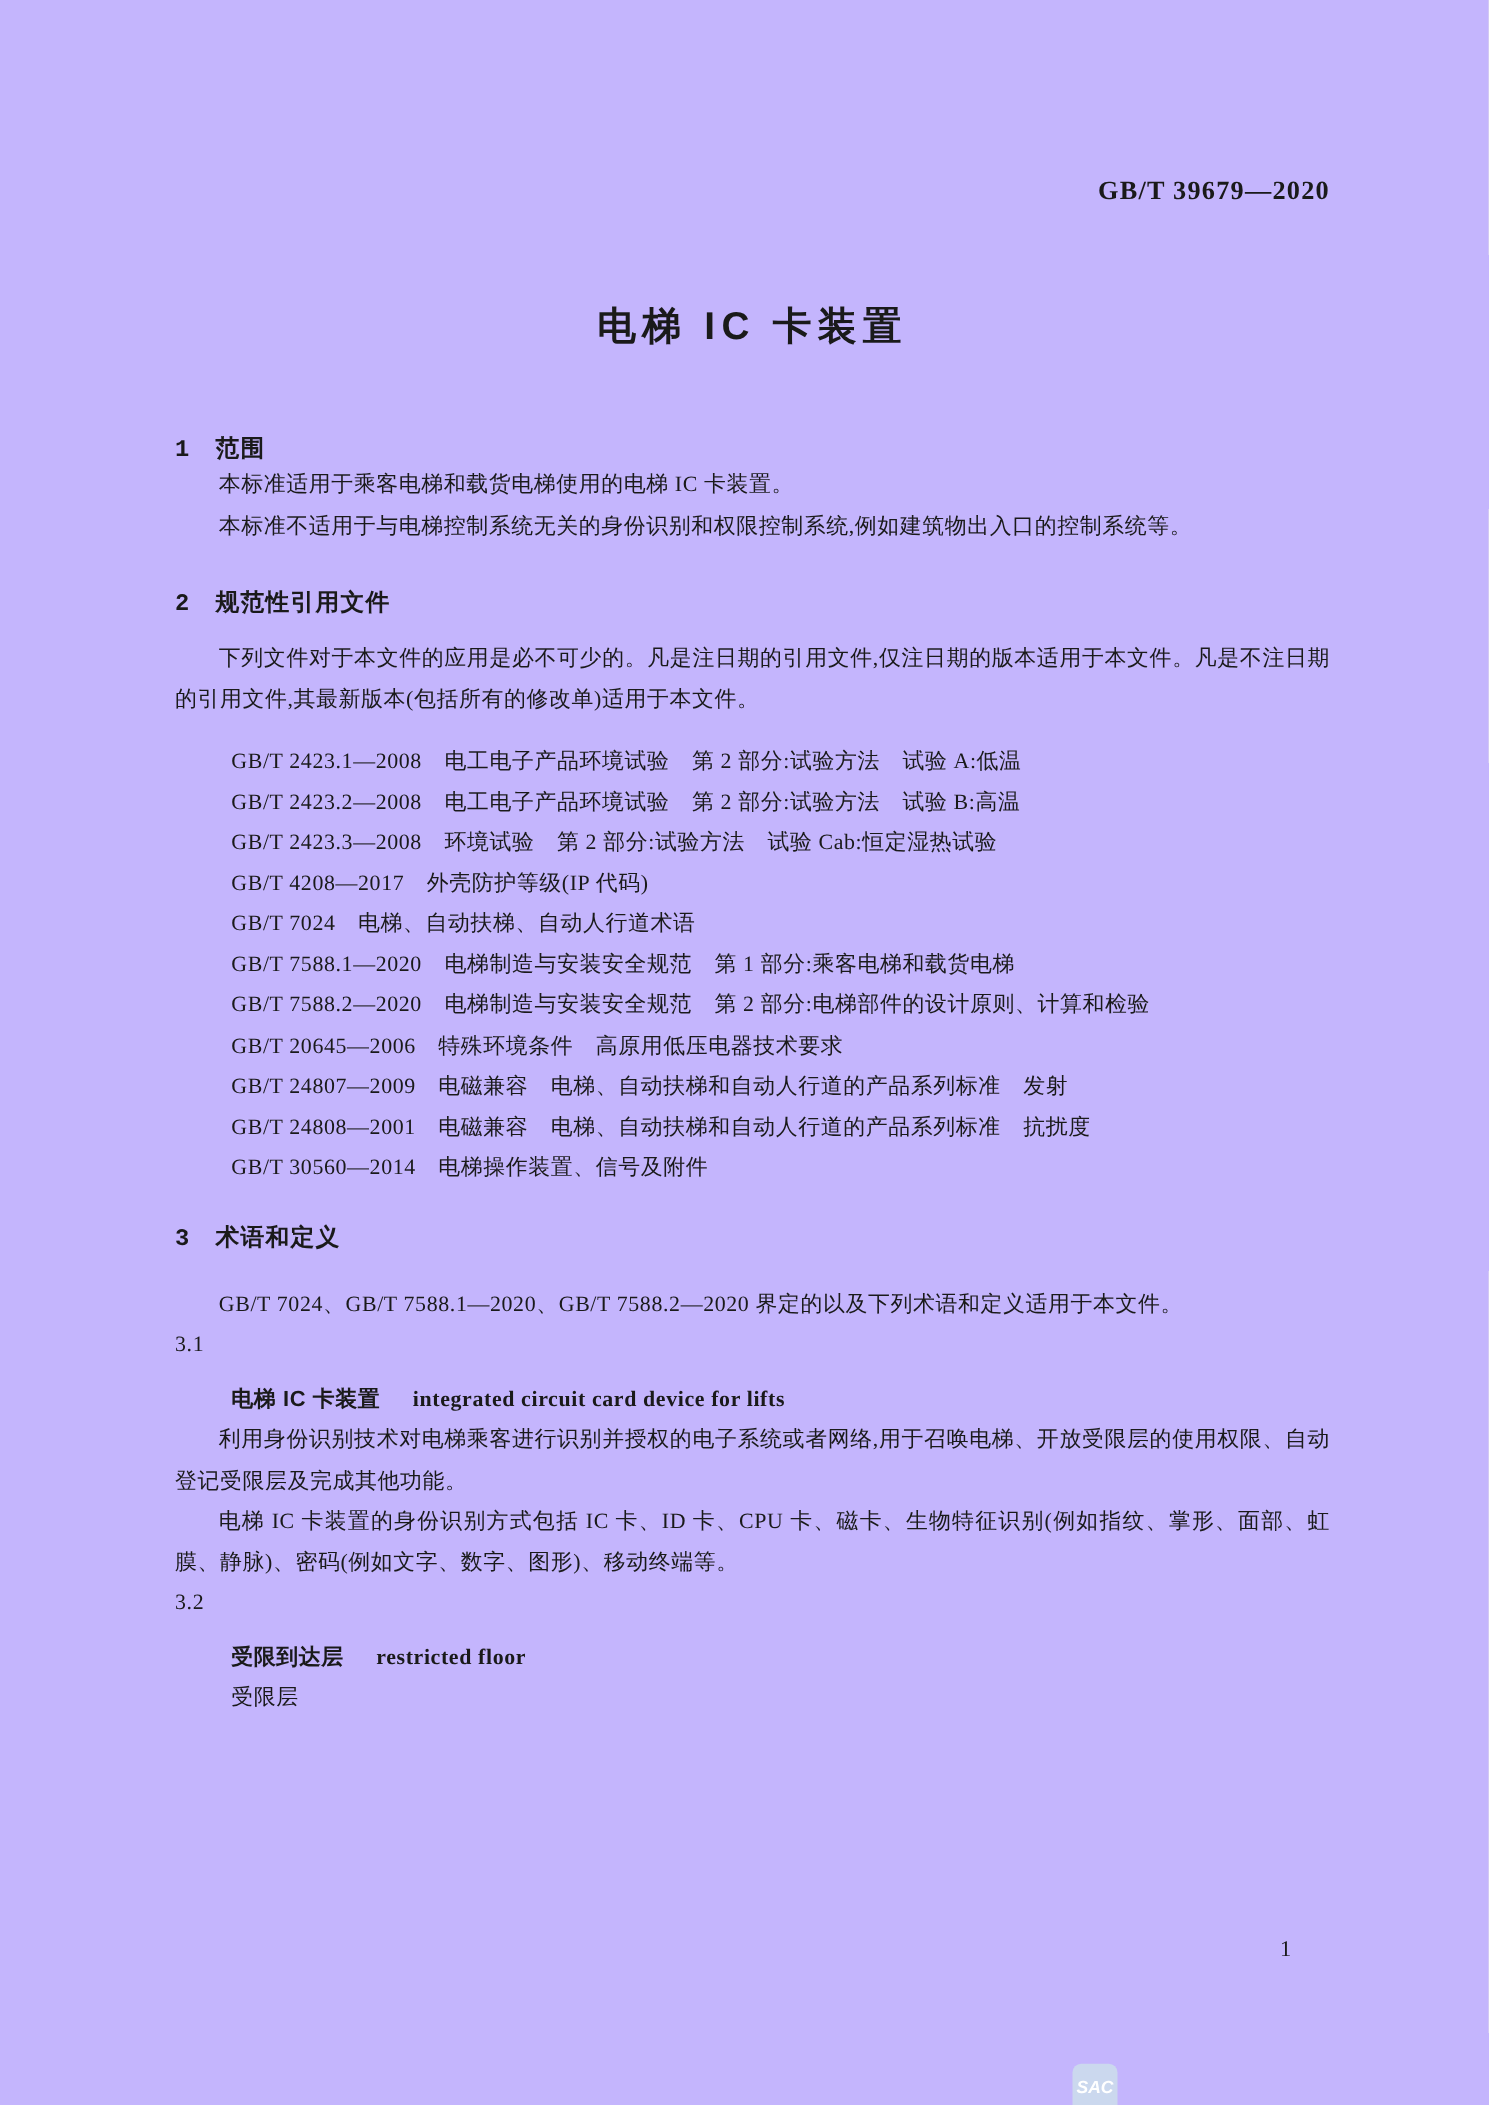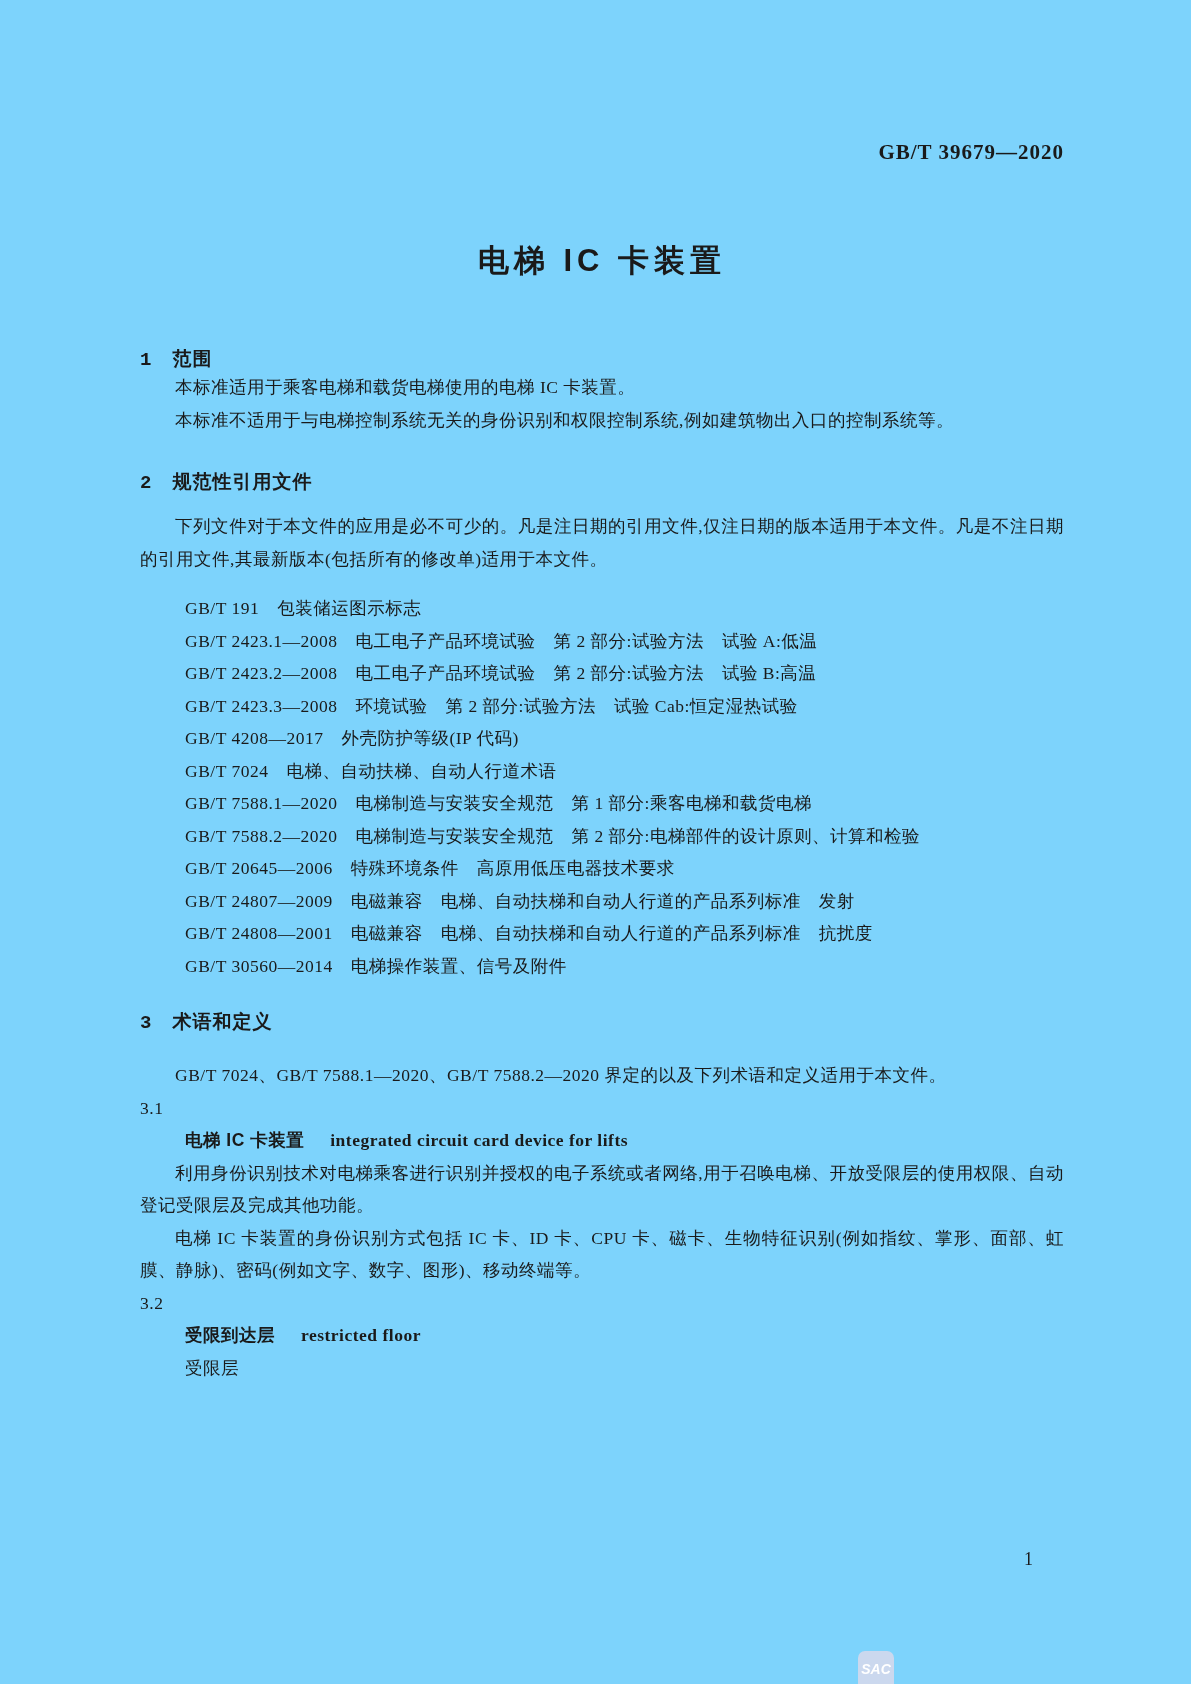--- a/index.html
+++ b/index.html
@@ -1,21 +1,21 @@
 <!DOCTYPE html>
 <html lang="zh"><head>
 <meta charset="utf-8">
 <style>
   html,body { margin:0; padding:0; background:#e8e8e8; }
   .page {
     position: relative;
     width: 1191px;
     height: 1684px;
     margin: 0 auto;
-    background: #7dd3fc;
+    background: #c4b5fd;
     overflow: hidden;
     font-family: "Liberation Serif", "DejaVu Serif", serif;
     color: #1a1a1a;
   }
   .content {
     margin-left: 140px;
     margin-right: 127px;
   }
   .doc-code {
     padding-top: 141px;
@@ -54,21 +54,21 @@
     text-align: justify;
     letter-spacing: 0.5px;
   }
   p.ind { text-indent: 2em; }
   .first-after-h { margin-top: 38px; }
   .intro-after-h { margin-top: 16px; }
   .intro-after-h3 { margin-top: 25px; }
   .refs { margin-top: 17px; }
   .refs p { text-indent: 0; padding-left: 45px; }
   p.clause-no { text-indent: 0; }
-  p.term { text-indent: 0; padding-left: 45px; font-weight: bold; }
+  p.term { text-indent: 0; padding-left: 45px; font-weight: bold; margin-top: 11px; }
   p.term .term-zh { font-family: "Liberation Sans", "DejaVu Sans", sans-serif; }
   p.term .term-en { margin-left: 26px; font-family: "Liberation Serif", serif; }
   p.syn { text-indent: 0; padding-left: 45px; }
   .page-number {
     position: absolute;
     top: 1548px;
     right: 158px;
     font-size: 18px;
     line-height: 22px;
   }
@@ -102,21 +102,20 @@
 
     <div class="doc-title">电梯 IC 卡装置</div>
 
     <h2 class="sec" id="h-s1"><span>1</span><span class="ht">范围</span></h2>
     <p class="ind">本标准适用于乘客电梯和载货电梯使用的电梯 IC 卡装置。</p>
     <p class="ind">本标准不适用于与电梯控制系统无关的身份识别和权限控制系统,例如建筑物出入口的控制系统等。</p>
 
     <h2 class="sec" id="h-s2"><span>2</span><span class="ht">规范性引用文件</span></h2>
     <p class="ind intro-after-h">下列文件对于本文件的应用是必不可少的。凡是注日期的引用文件,仅注日期的版本适用于本文件。凡是不注日期的引用文件,其最新版本(包括所有的修改单)适用于本文件。</p>
     <div class="refs">
-      <p>GB/T 191　包装储运图示标志</p>
       <p>GB/T 2423.1—2008　电工电子产品环境试验　第 2 部分:试验方法　试验 A:低温</p>
       <p>GB/T 2423.2—2008　电工电子产品环境试验　第 2 部分:试验方法　试验 B:高温</p>
       <p>GB/T 2423.3—2008　环境试验　第 2 部分:试验方法　试验 Cab:恒定湿热试验</p>
       <p>GB/T 4208—2017　外壳防护等级(IP 代码)</p>
       <p>GB/T 7024　电梯、自动扶梯、自动人行道术语</p>
       <p>GB/T 7588.1—2020　电梯制造与安装安全规范　第 1 部分:乘客电梯和载货电梯</p>
       <p>GB/T 7588.2—2020　电梯制造与安装安全规范　第 2 部分:电梯部件的设计原则、计算和检验</p>
       <p>GB/T 20645—2006　特殊环境条件　高原用低压电器技术要求</p>
       <p>GB/T 24807—2009　电磁兼容　电梯、自动扶梯和自动人行道的产品系列标准　发射</p>
       <p>GB/T 24808—2001　电磁兼容　电梯、自动扶梯和自动人行道的产品系列标准　抗扰度</p>

